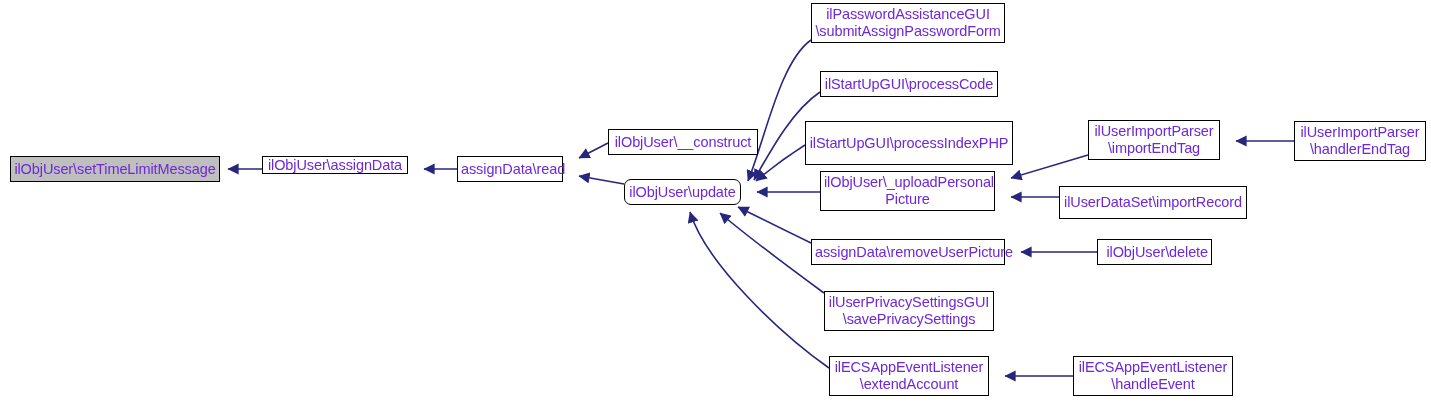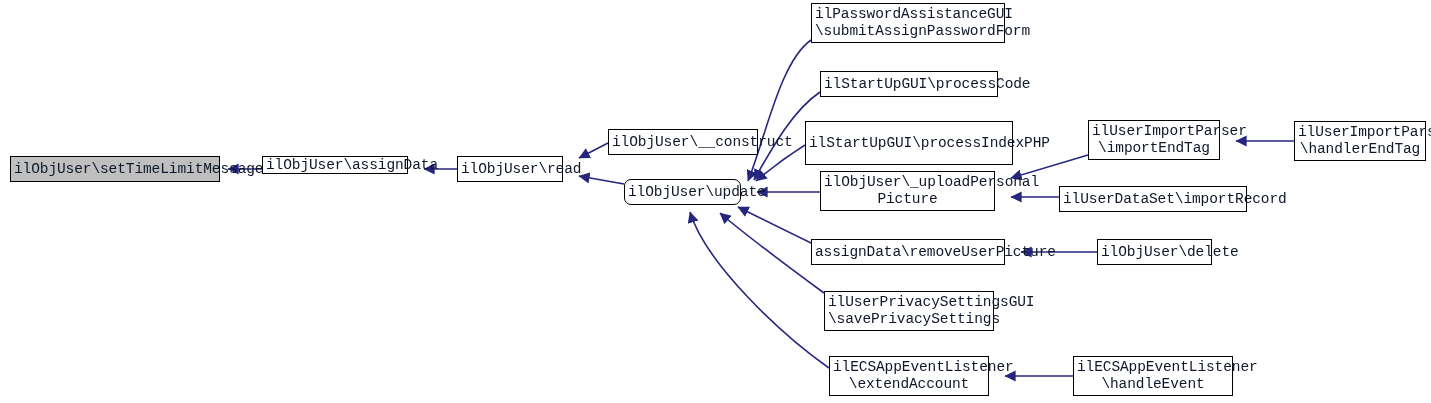--- a/index.html
+++ b/index.html
@@ -21,30 +21,29 @@
     top: 0;
     width: 1431px;
     height: 403px;
     pointer-events: none;
   }
   .node {
     position: absolute;
     box-sizing: border-box;
     border: 1px solid #000000;
     background: #ffffff;
-    color: #0f172a;
+    color: #6d28d9;
     font-size: 14.5px;
     line-height: 17px;
     display: flex;
     align-items: center;
     justify-content: center;
     text-align: center;
     white-space: pre-line;
     letter-spacing: -0.1px;
-    font-family: Liberation Mono, monospace;
   }
   .node.highlight {
     background: #bfbfbf;
   }
   .node-label {
     display: block;
     width: 100%;
     padding: 0 3px;
     box-sizing: border-box;
   }
@@ -71,35 +70,35 @@
       <path d="M824,293 C790,268 742,232 720,213" fill="none" stroke="#26267f" stroke-width="1.6" marker-end="url(#arrow)"></path>
       <path d="M829,368 C781,334 706,264 690,212" fill="none" stroke="#26267f" stroke-width="1.6" marker-end="url(#arrow)"></path>
       <path d="M1088,155 L1011,178" fill="none" stroke="#26267f" stroke-width="1.6" marker-end="url(#arrow)"></path>
       <path d="M1059,197 L1011,197" fill="none" stroke="#26267f" stroke-width="1.6" marker-end="url(#arrow)"></path>
       <path d="M1294,141 L1236,141" fill="none" stroke="#26267f" stroke-width="1.6" marker-end="url(#arrow)"></path>
       <path d="M1097,252 L1021,252" fill="none" stroke="#26267f" stroke-width="1.6" marker-end="url(#arrow)"></path>
       <path d="M1073,376 L1005,376" fill="none" stroke="#26267f" stroke-width="1.6" marker-end="url(#arrow)"></path>
     </svg>
 <div class="node highlight" style="left: 2px; top: 156px; width: 210px; height: 26px; margin-left: 8px;"><span class="node-label">ilObjUser\setTimeLimitMessage</span></div>
     <div class="node" style="left: 262px; top: 156px; width: 146px; height: 18px;"><span class="node-label">ilObjUser\assignData</span></div>
-    <div class="node" style="left: 457px; top: 156px; width: 106px; height: 26px;"><span class="node-label">ilObjUser\read</span></div>
+    <div class="node" style="left: 457px; top: 156px; width: 106px; height: 26px;"><span class="node-label">assignData\read</span></div>
     <div class="node" style="left: 608px; top: 129px; width: 150px; height: 26px;"><span class="node-label">ilObjUser\__construct</span></div>
     <div class="node" style="left: 624px; top: 179px; width: 117px; height: 26px; border-radius: 7px;"><span class="node-label">ilObjUser\update</span></div>
     <div class="node" style="left: 811px; top: 3px; width: 194px; height: 40px;"><span class="node-label">ilPasswordAssistanceGUI
 \submitAssignPasswordForm</span></div>
     <div class="node" style="left: 820px; top: 71px; width: 178px; height: 26px;"><span class="node-label">ilStartUpGUI\processCode</span></div>
     <div class="node" style="left: 805px; top: 121px; width: 208px; height: 44px;"><span class="node-label">ilStartUpGUI\processIndexPHP</span></div>
     <div class="node" style="left: 820px; top: 171px; width: 175px; height: 40px;"><span class="node-label">ilObjUser\_uploadPersonal
 Picture</span></div>
     <div class="node" style="left: 811px; top: 239px; width: 194px; height: 26px;"><span class="node-label">assignData\removeUserPicture</span></div>
     <div class="node" style="left: 824px; top: 291px; width: 170px; height: 40px; justify-content: flex-end;"><span class="node-label">ilUserPrivacySettingsGUI
 \savePrivacySettings</span></div>
     <div class="node" style="left: 829px; top: 356px; width: 160px; height: 40px;"><span class="node-label">ilECSAppEventListener
 \extendAccount</span></div>
     <div class="node" style="left: 1088px; top: 120px; width: 132px; height: 40px;"><span class="node-label">ilUserImportParser
 \importEndTag</span></div>
-    <div class="node" style="left: 1059px; top: 186px; width: 188px; height: 26px;"><span class="node-label">ilUserDataSet\importRecord</span></div>
+    <div class="node" style="left: 1059px; top: 186px; width: 188px; height: 33px;"><span class="node-label">ilUserDataSet\importRecord</span></div>
     <div class="node" style="left: 1294px; top: 121px; width: 132px; height: 40px;"><span class="node-label">ilUserImportParser
 \handlerEndTag</span></div>
     <div class="node" style="left: 1097px; top: 239px; width: 115px; height: 26px; text-align: right;"><span class="node-label">ilObjUser\delete</span></div>
     <div class="node" style="left: 1073px; top: 356px; width: 160px; height: 40px;"><span class="node-label">ilECSAppEventListener
 \handleEvent</span></div>
   </div>
 
 </body></html>

